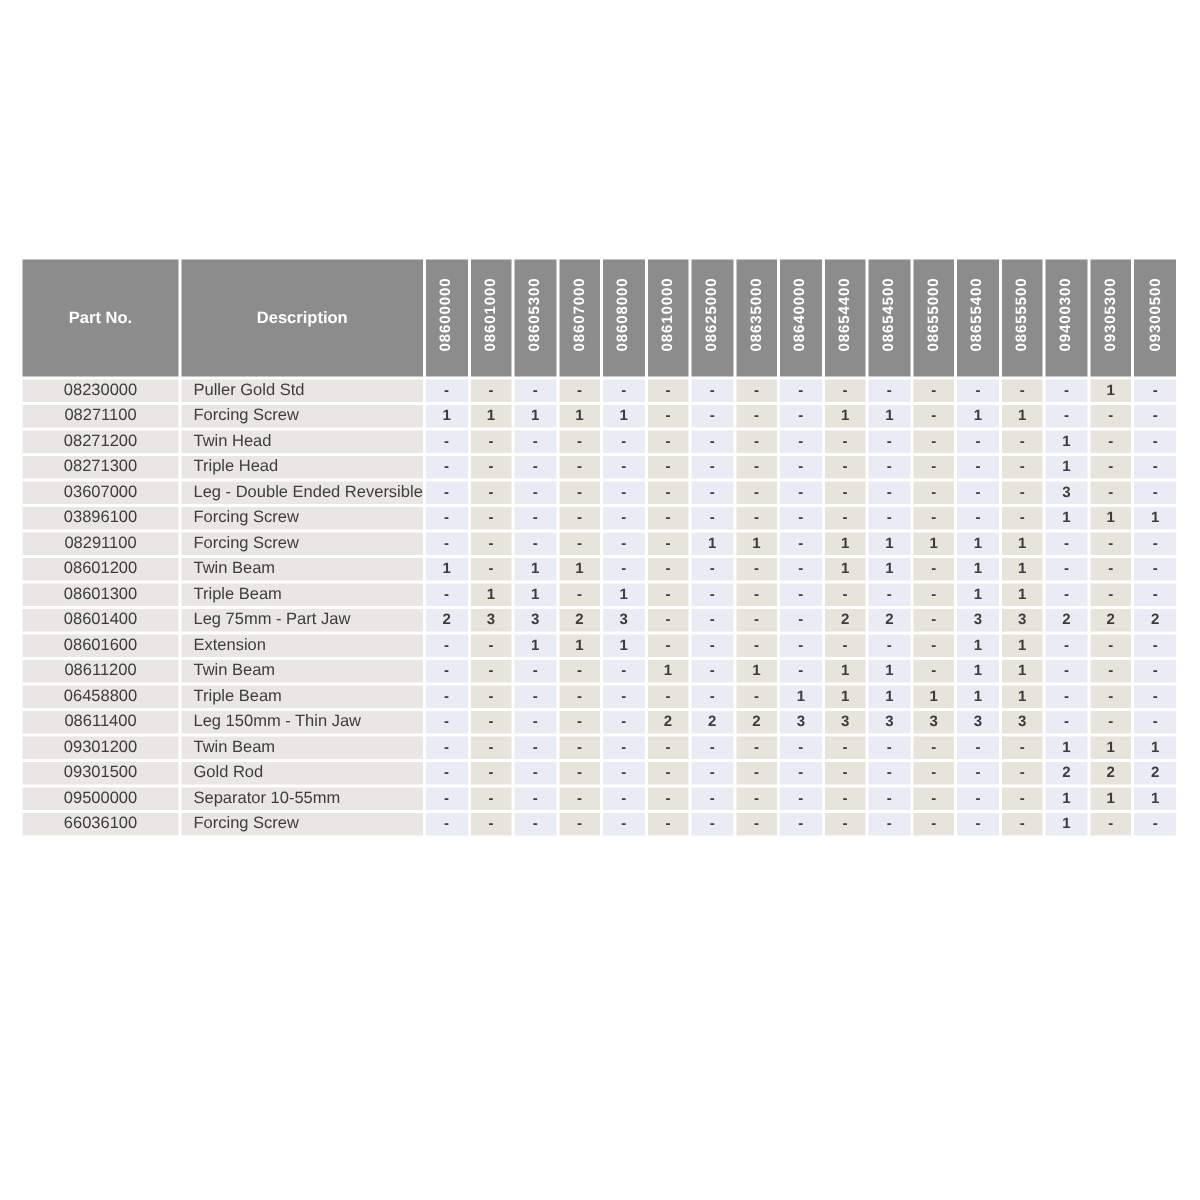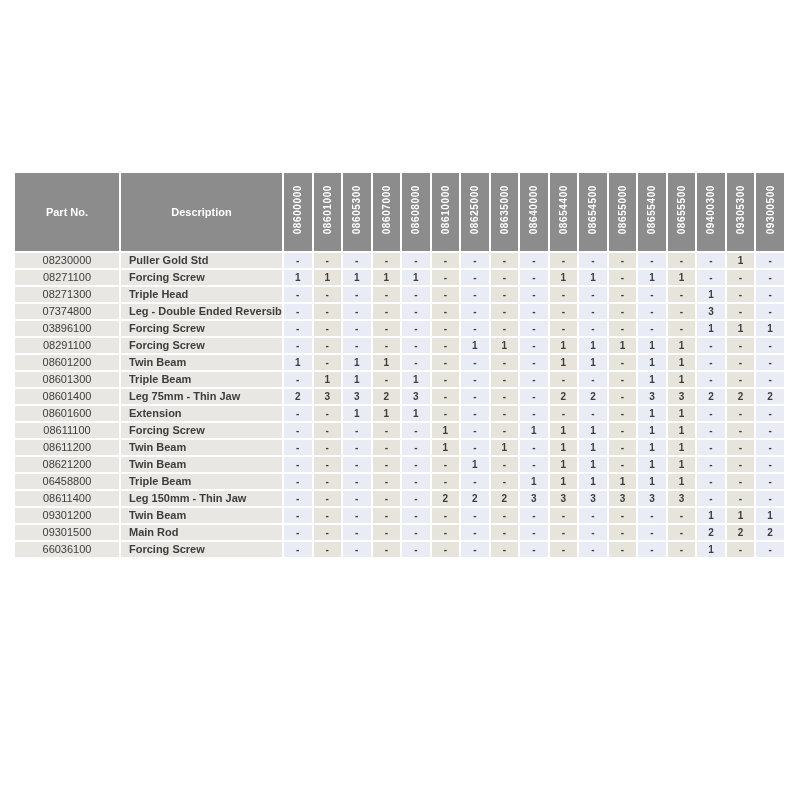--- a/index.html
+++ b/index.html
@@ -56,21 +56,20 @@
     overflow: hidden;
   }
   td.part {
     background: var(--label-bg, #e9e7e3);
     text-align: center;
   }
   td.desc {
     background: var(--label-bg, #e9e7e3);
     text-align: left;
     padding-left: 8px;
-    font-weight: bold;
   }
   td.v {
     text-align: center;
     font-weight: bold;
     font-size: 10px;
   }
   td.v.blue { background: var(--cell-blue, #e9ecf4); }
   td.v.tan  { background: var(--cell-tan, #e7e4dc); }
 </style>
 </head>
@@ -144,20 +143,41 @@
           <td class="v tan">1</td>
           <td class="v blue">1</td>
           <td class="v tan">-</td>
           <td class="v blue">1</td>
           <td class="v tan">1</td>
           <td class="v blue">-</td>
           <td class="v tan">-</td>
           <td class="v blue">-</td>
         </tr>
         <tr>
+          <td class="part">08271200</td>
+          <td class="desc">Twin Head</td>
+          <td class="v blue">-</td>
+          <td class="v tan">-</td>
+          <td class="v blue">-</td>
+          <td class="v tan">-</td>
+          <td class="v blue">-</td>
+          <td class="v tan">-</td>
+          <td class="v blue">-</td>
+          <td class="v tan">-</td>
+          <td class="v blue">-</td>
+          <td class="v tan">-</td>
+          <td class="v blue">-</td>
+          <td class="v tan">-</td>
+          <td class="v blue">-</td>
+          <td class="v tan">-</td>
+          <td class="v blue">1</td>
+          <td class="v tan">-</td>
+          <td class="v blue">-</td>
+        </tr>
+        <tr>
           <td class="part">08271300</td>
           <td class="desc">Triple Head</td>
           <td class="v blue">-</td>
           <td class="v tan">-</td>
           <td class="v blue">-</td>
           <td class="v tan">-</td>
           <td class="v blue">-</td>
           <td class="v tan">-</td>
           <td class="v blue">-</td>
           <td class="v tan">-</td>
@@ -165,21 +185,21 @@
           <td class="v tan">-</td>
           <td class="v blue">-</td>
           <td class="v tan">-</td>
           <td class="v blue">-</td>
           <td class="v tan">-</td>
           <td class="v blue">1</td>
           <td class="v tan">-</td>
           <td class="v blue">-</td>
         </tr>
         <tr>
-          <td class="part">07374800</td>
+          <td class="part">03607000</td>
           <td class="desc">Leg - Double Ended Reversible</td>
           <td class="v blue">-</td>
           <td class="v tan">-</td>
           <td class="v blue">-</td>
           <td class="v tan">-</td>
           <td class="v blue">-</td>
           <td class="v tan">-</td>
           <td class="v blue">-</td>
           <td class="v tan">-</td>
           <td class="v blue">-</td>
@@ -271,21 +291,21 @@
           <td class="v blue">-</td>
           <td class="v tan">-</td>
           <td class="v blue">1</td>
           <td class="v tan">1</td>
           <td class="v blue">-</td>
           <td class="v tan">-</td>
           <td class="v blue">-</td>
         </tr>
         <tr>
           <td class="part">08601400</td>
-          <td class="desc">Leg 75mm - Thin Jaw</td>
+          <td class="desc">Leg 75mm - Part Jaw</td>
           <td class="v blue">2</td>
           <td class="v tan">3</td>
           <td class="v blue">3</td>
           <td class="v tan">2</td>
           <td class="v blue">3</td>
           <td class="v tan">-</td>
           <td class="v blue">-</td>
           <td class="v tan">-</td>
           <td class="v blue">-</td>
           <td class="v tan">2</td>
@@ -312,41 +332,20 @@
           <td class="v tan">-</td>
           <td class="v blue">-</td>
           <td class="v tan">-</td>
           <td class="v blue">1</td>
           <td class="v tan">1</td>
           <td class="v blue">-</td>
           <td class="v tan">-</td>
           <td class="v blue">-</td>
         </tr>
         <tr>
-          <td class="part">08611100</td>
-          <td class="desc">Forcing Screw</td>
-          <td class="v blue">-</td>
-          <td class="v tan">-</td>
-          <td class="v blue">-</td>
-          <td class="v tan">-</td>
-          <td class="v blue">-</td>
-          <td class="v tan">1</td>
-          <td class="v blue">-</td>
-          <td class="v tan">-</td>
-          <td class="v blue">1</td>
-          <td class="v tan">1</td>
-          <td class="v blue">1</td>
-          <td class="v tan">-</td>
-          <td class="v blue">1</td>
-          <td class="v tan">1</td>
-          <td class="v blue">-</td>
-          <td class="v tan">-</td>
-          <td class="v blue">-</td>
-        </tr>
-        <tr>
           <td class="part">08611200</td>
           <td class="desc">Twin Beam</td>
           <td class="v blue">-</td>
           <td class="v tan">-</td>
           <td class="v blue">-</td>
           <td class="v tan">-</td>
           <td class="v blue">-</td>
           <td class="v tan">1</td>
           <td class="v blue">-</td>
           <td class="v tan">1</td>
@@ -354,41 +353,20 @@
           <td class="v tan">1</td>
           <td class="v blue">1</td>
           <td class="v tan">-</td>
           <td class="v blue">1</td>
           <td class="v tan">1</td>
           <td class="v blue">-</td>
           <td class="v tan">-</td>
           <td class="v blue">-</td>
         </tr>
         <tr>
-          <td class="part">08621200</td>
-          <td class="desc">Twin Beam</td>
-          <td class="v blue">-</td>
-          <td class="v tan">-</td>
-          <td class="v blue">-</td>
-          <td class="v tan">-</td>
-          <td class="v blue">-</td>
-          <td class="v tan">-</td>
-          <td class="v blue">1</td>
-          <td class="v tan">-</td>
-          <td class="v blue">-</td>
-          <td class="v tan">1</td>
-          <td class="v blue">1</td>
-          <td class="v tan">-</td>
-          <td class="v blue">1</td>
-          <td class="v tan">1</td>
-          <td class="v blue">-</td>
-          <td class="v tan">-</td>
-          <td class="v blue">-</td>
-        </tr>
-        <tr>
           <td class="part">06458800</td>
           <td class="desc">Triple Beam</td>
           <td class="v blue">-</td>
           <td class="v tan">-</td>
           <td class="v blue">-</td>
           <td class="v tan">-</td>
           <td class="v blue">-</td>
           <td class="v tan">-</td>
           <td class="v blue">-</td>
           <td class="v tan">-</td>
@@ -439,38 +417,59 @@
           <td class="v blue">-</td>
           <td class="v tan">-</td>
           <td class="v blue">-</td>
           <td class="v tan">-</td>
           <td class="v blue">1</td>
           <td class="v tan">1</td>
           <td class="v blue">1</td>
         </tr>
         <tr>
           <td class="part">09301500</td>
-          <td class="desc">Main Rod</td>
-          <td class="v blue">-</td>
-          <td class="v tan">-</td>
-          <td class="v blue">-</td>
-          <td class="v tan">-</td>
-          <td class="v blue">-</td>
-          <td class="v tan">-</td>
-          <td class="v blue">-</td>
-          <td class="v tan">-</td>
-          <td class="v blue">-</td>
-          <td class="v tan">-</td>
-          <td class="v blue">-</td>
-          <td class="v tan">-</td>
-          <td class="v blue">-</td>
-          <td class="v tan">-</td>
-          <td class="v blue">2</td>
-          <td class="v tan">2</td>
-          <td class="v blue">2</td>
+          <td class="desc">Gold Rod</td>
+          <td class="v blue">-</td>
+          <td class="v tan">-</td>
+          <td class="v blue">-</td>
+          <td class="v tan">-</td>
+          <td class="v blue">-</td>
+          <td class="v tan">-</td>
+          <td class="v blue">-</td>
+          <td class="v tan">-</td>
+          <td class="v blue">-</td>
+          <td class="v tan">-</td>
+          <td class="v blue">-</td>
+          <td class="v tan">-</td>
+          <td class="v blue">-</td>
+          <td class="v tan">-</td>
+          <td class="v blue">2</td>
+          <td class="v tan">2</td>
+          <td class="v blue">2</td>
+        </tr>
+        <tr>
+          <td class="part">09500000</td>
+          <td class="desc">Separator 10-55mm</td>
+          <td class="v blue">-</td>
+          <td class="v tan">-</td>
+          <td class="v blue">-</td>
+          <td class="v tan">-</td>
+          <td class="v blue">-</td>
+          <td class="v tan">-</td>
+          <td class="v blue">-</td>
+          <td class="v tan">-</td>
+          <td class="v blue">-</td>
+          <td class="v tan">-</td>
+          <td class="v blue">-</td>
+          <td class="v tan">-</td>
+          <td class="v blue">-</td>
+          <td class="v tan">-</td>
+          <td class="v blue">1</td>
+          <td class="v tan">1</td>
+          <td class="v blue">1</td>
         </tr>
         <tr>
           <td class="part">66036100</td>
           <td class="desc">Forcing Screw</td>
           <td class="v blue">-</td>
           <td class="v tan">-</td>
           <td class="v blue">-</td>
           <td class="v tan">-</td>
           <td class="v blue">-</td>
           <td class="v tan">-</td>

